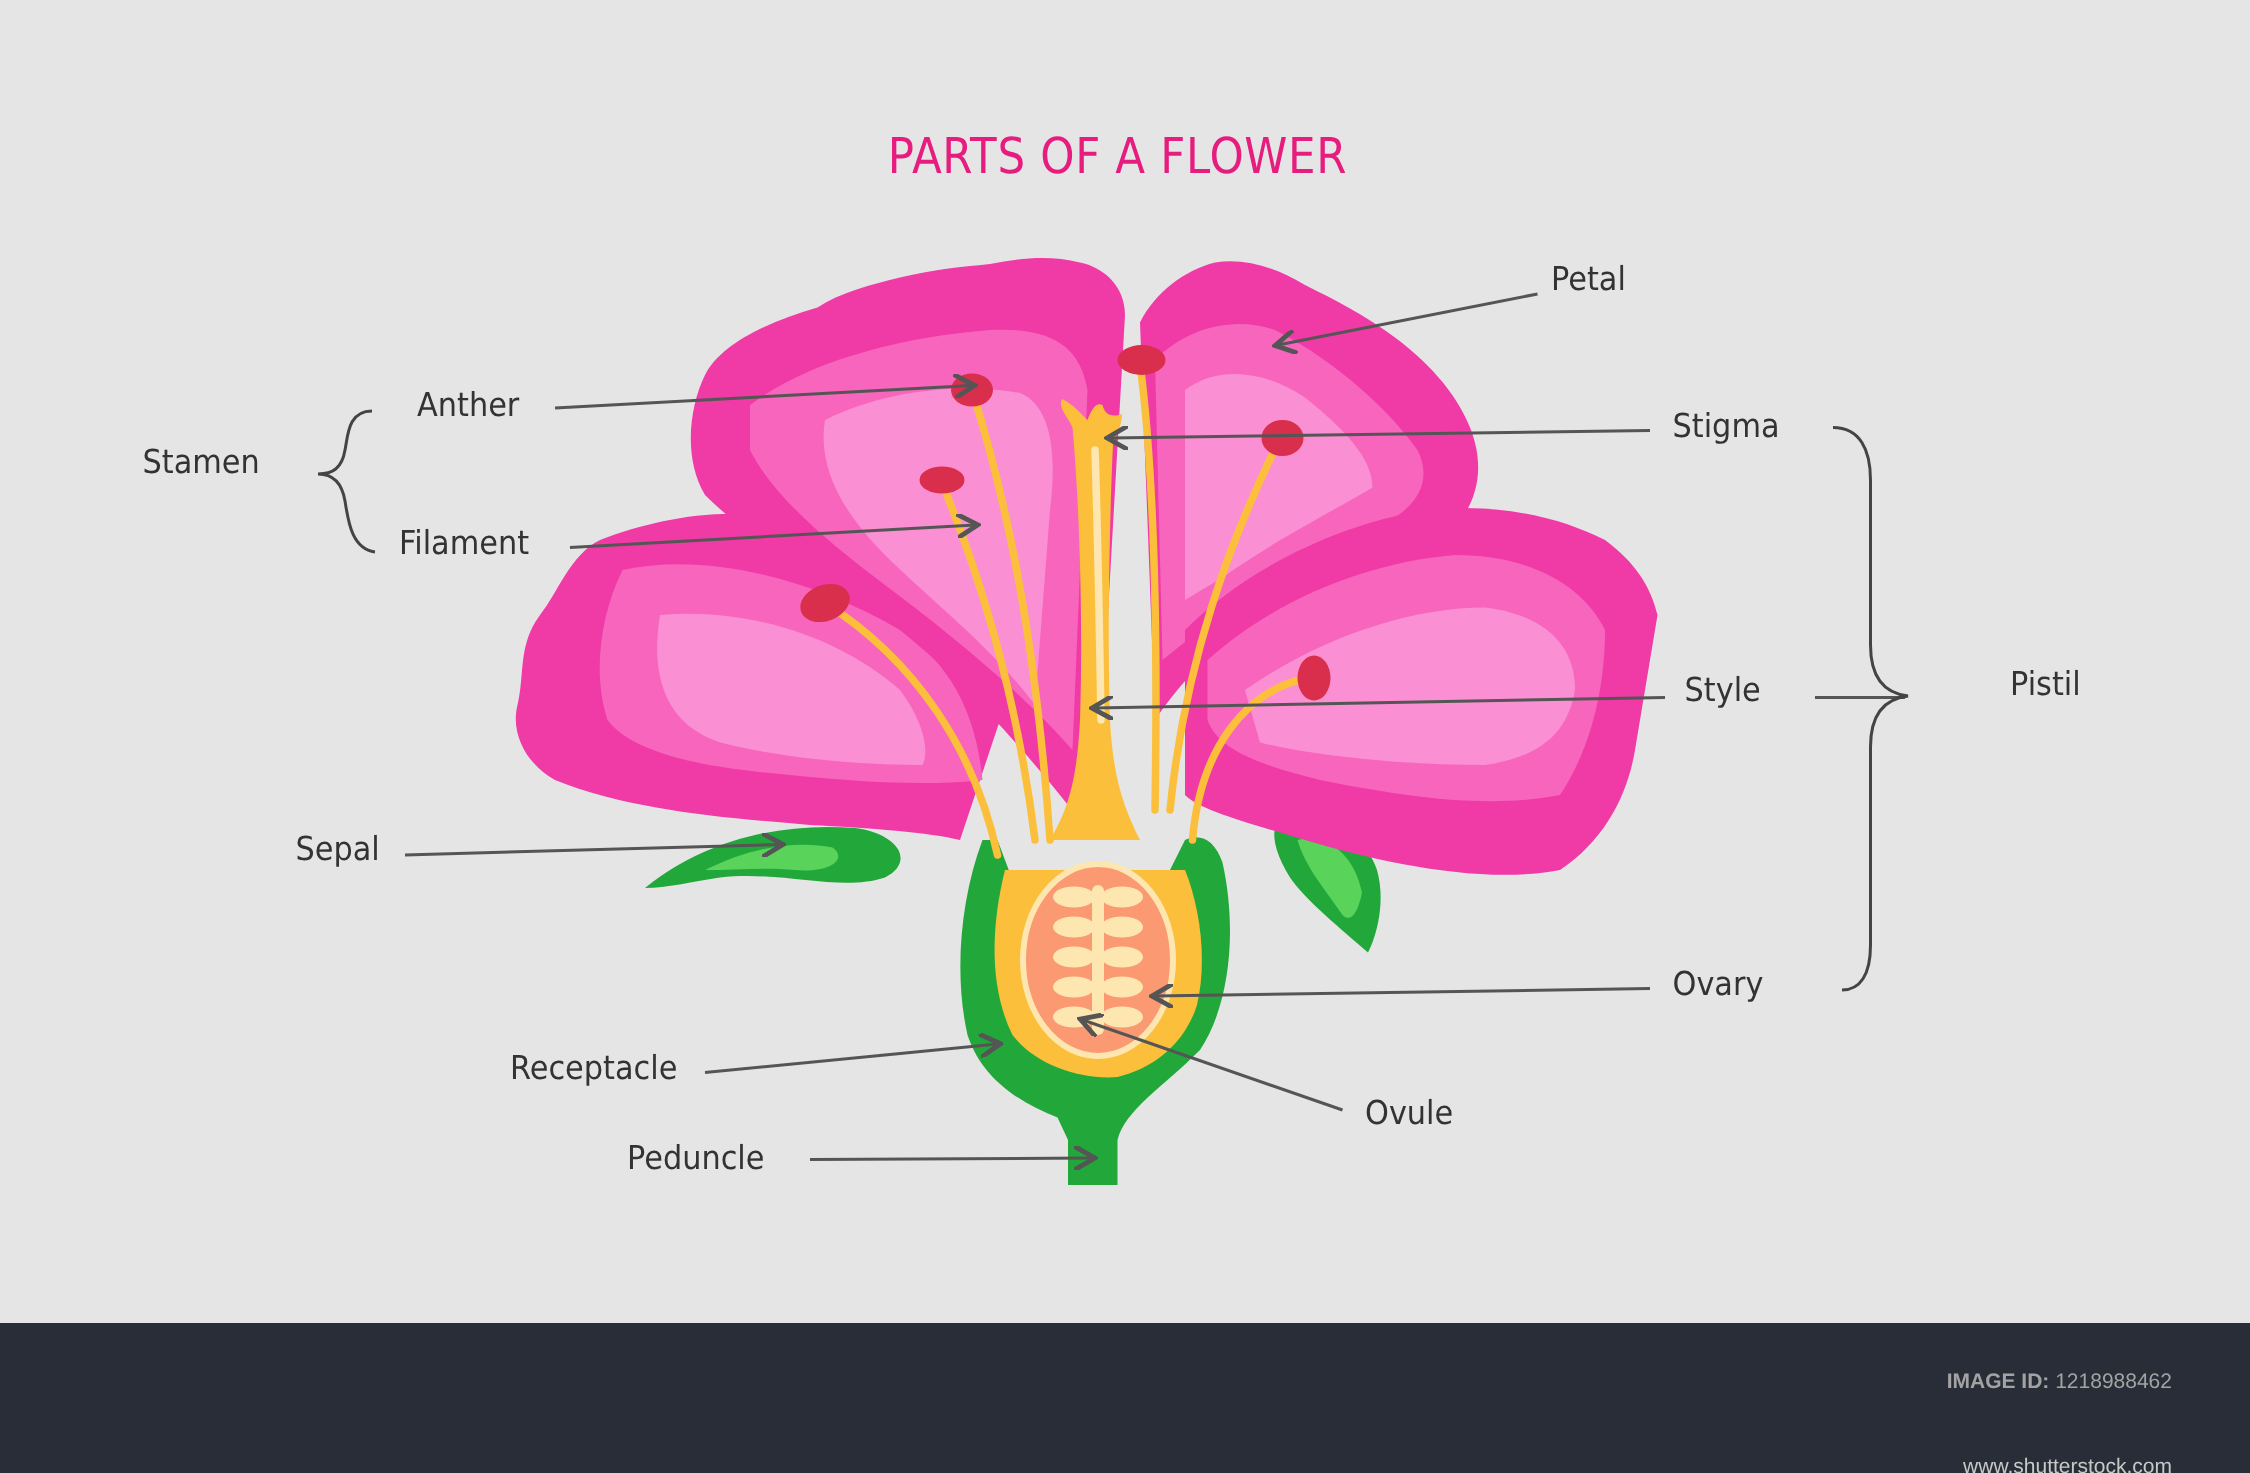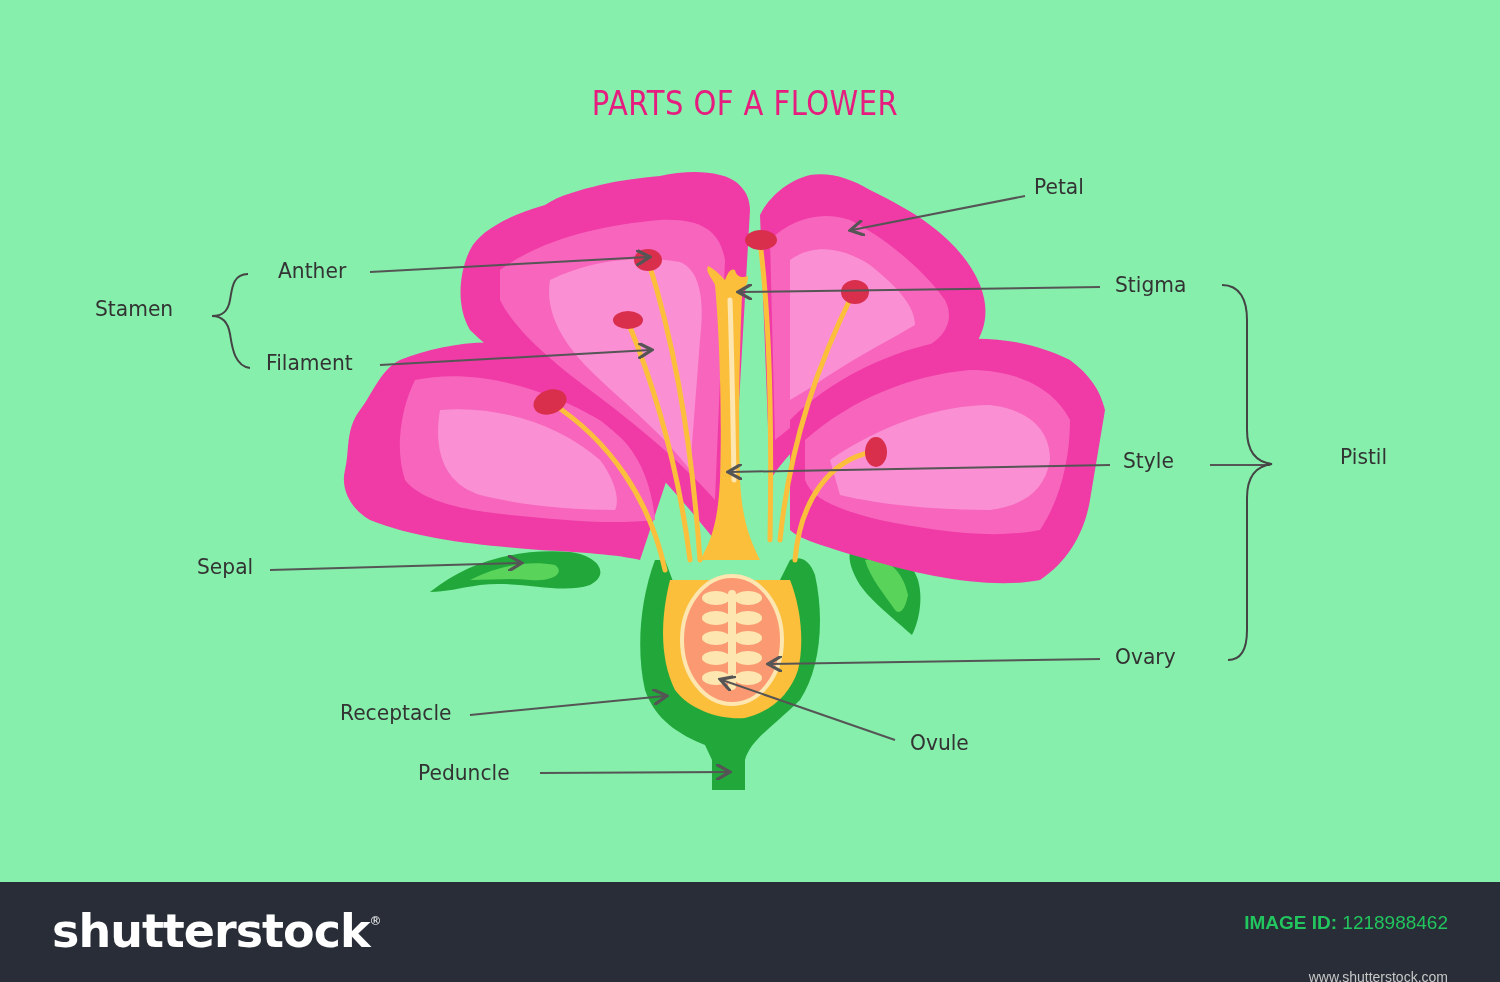--- a/index.html
+++ b/index.html
@@ -1,24 +1,24 @@
 <!DOCTYPE html>
 <html><head>
 <meta charset="utf-8">
 <style>
   html,body{margin:0;padding:0;background:#fff;}
   body{width:1500px;height:982px;position:relative;overflow:hidden;font-family:"DejaVu Sans",sans-serif;}
-  .canvas{position:absolute;left:0;top:0;width:1500px;height:882px;background:#86efac;text-decoration:underline;}
+  .canvas{position:absolute;left:0;top:0;width:1500px;height:882px;background:#e5e5e5;text-decoration:underline;}
   .title{position:absolute;left:0;width:1490px;top:84px;text-align:center;font-size:33px;color:#e61c7e;letter-spacing:0.5px;font-family:"DejaVu Sans",sans-serif;font-weight:400;transform:scaleX(0.88);}
   .lbl{position:absolute;font-size:22px;color:#333;font-family:"DejaVu Sans",sans-serif;white-space:nowrap;transform:scaleX(0.92);transform-origin:left center;}
   svg.diagram{position:absolute;left:0;top:0;}
   .footer{position:absolute;left:0;top:882px;width:1500px;height:100px;background:#282d37;}
   .brand{position:absolute;left:52px;top:22px;color:#fff;font-size:46px;font-weight:700;font-family:"DejaVu Sans",sans-serif;letter-spacing:-1px;}
   .brand sup{font-size:12px;font-weight:400;vertical-align:top;position:relative;top:10px;}
-  .imgid{position:absolute;right:52px;top:30px;color:#22c55e;font-size:19px;font-family:"Liberation Sans",sans-serif;}
+  .imgid{position:absolute;right:52px;top:30px;color:#a3a3a3;font-size:14px;font-family:"Liberation Sans",sans-serif;}
   .imgid b{font-weight:700;}
   .site{position:absolute;right:52px;top:55px;color:#c8c8c8;font-size:14px;font-family:"Liberation Sans",sans-serif;margin-top:32px;}
 </style>
 </head>
 <body>
 
 <div class="canvas">
 
   <div class="title">PARTS OF A FLOWER</div>
 
@@ -128,16 +128,15 @@
   <div class="lbl" style="left:1123px;top:448px;">Style</div>
   <div class="lbl" style="left:1340px;top:444px;">Pistil</div>
   <div class="lbl" style="left:197px;top:554px;">Sepal</div>
   <div class="lbl" style="left:1115px;top:644px;">Ovary</div>
   <div class="lbl" style="left:340px;top:700px;">Receptacle</div>
   <div class="lbl" style="left:910px;top:730px;">Ovule</div>
   <div class="lbl" style="left:418px;top:760px;">Peduncle</div>
 </div>
 
 <div class="footer">
-  <div class="brand"><span>shutterstock</span><sup>®</sup></div>
   <div class="imgid"><b>IMAGE ID:</b> <span>1218988462</span></div>
   <div class="site">www.shutterstock.com</div>
 </div>
 
 </body></html>

